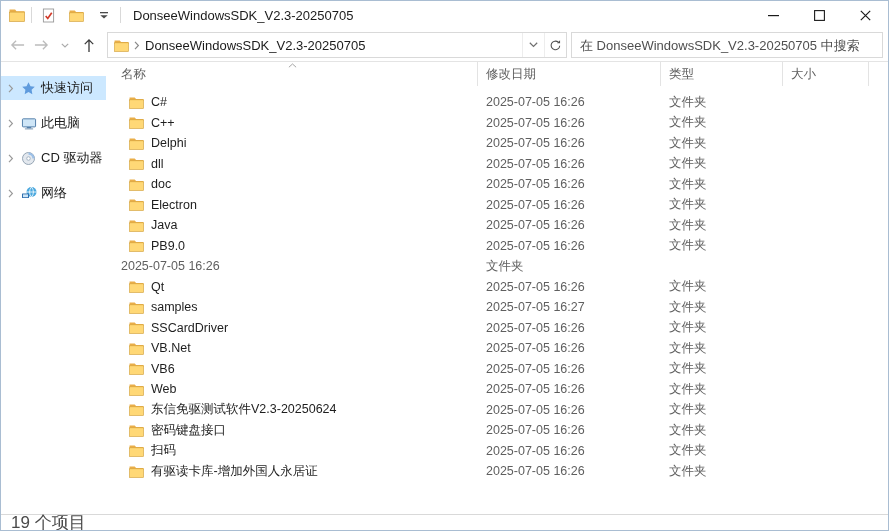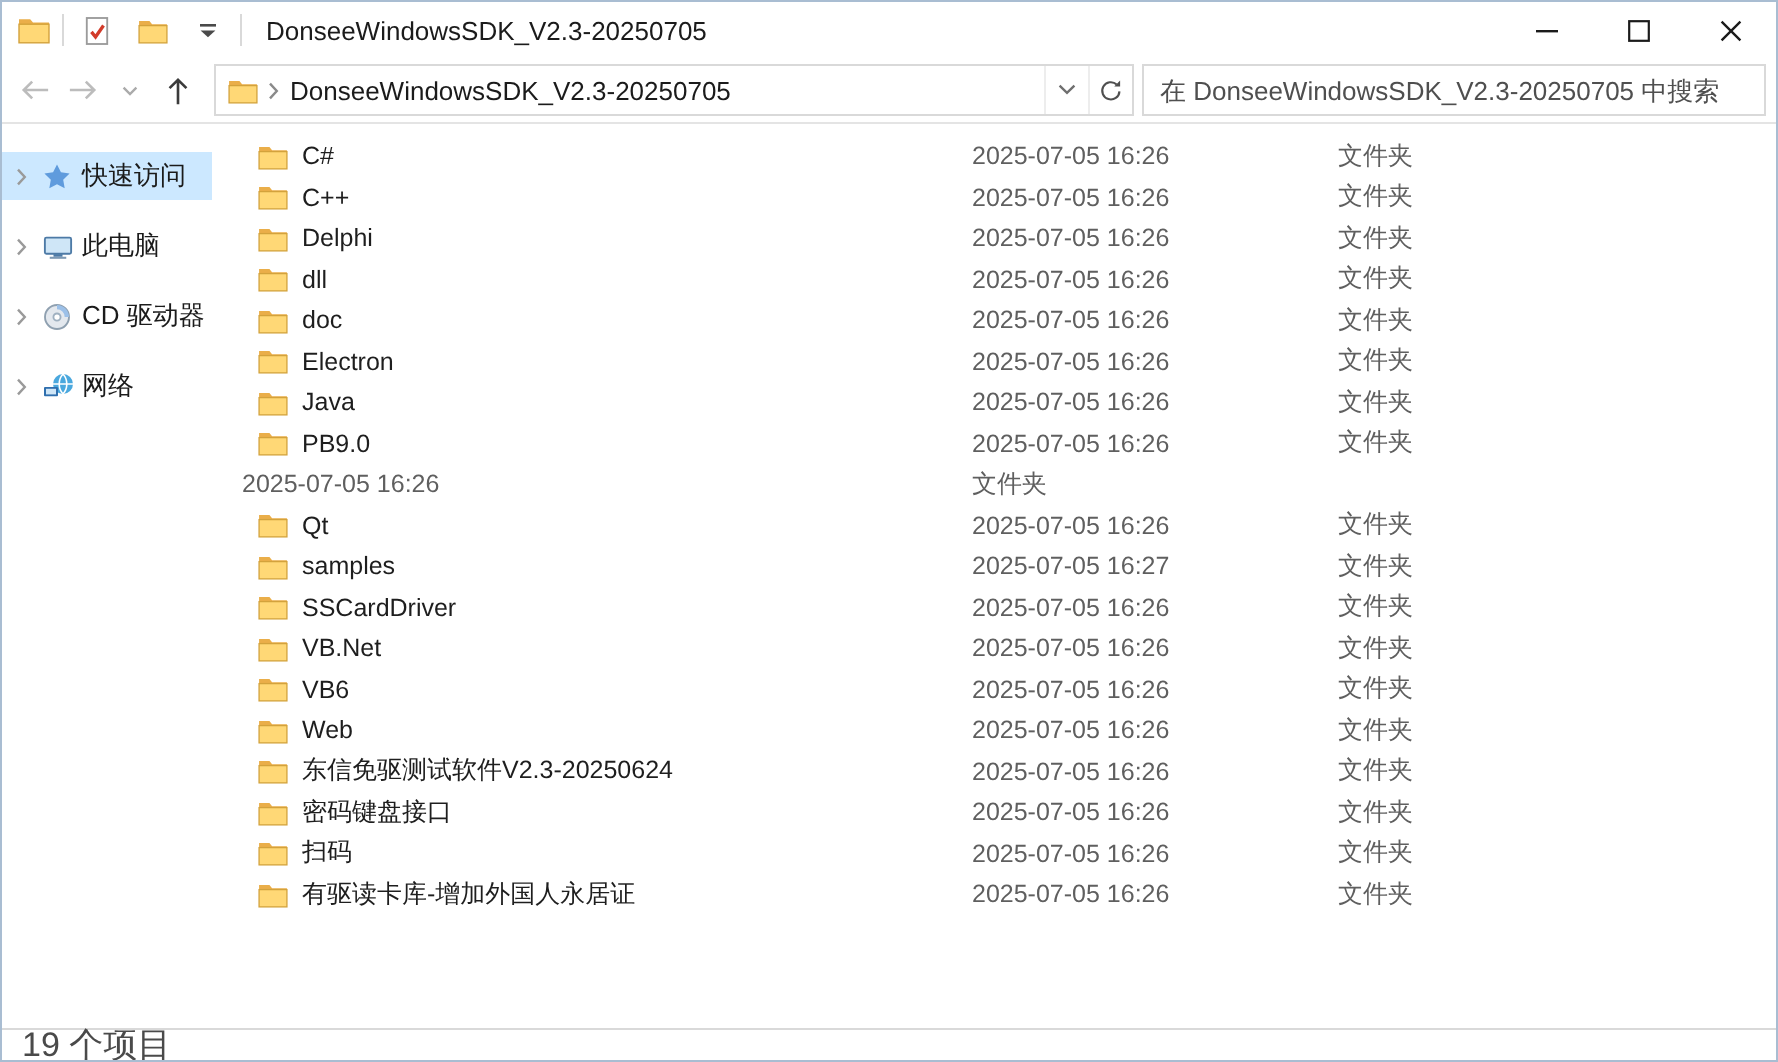--- a/index.html
+++ b/index.html
@@ -222,20 +222,32 @@
               <path d="M5.5 6h10M10.5 1a7.5 7.5 0 0 1 0 10M10.5 1a7.5 7.5 0 0 0 0 10" fill="none" stroke="#ffffff" stroke-width=".8"></path>
               <rect x="1" y="7.5" width="7" height="4.6" rx=".5" fill="#2f6fae"></rect>
               <rect x="2" y="8.4" width="5" height="2.8" fill="#cfe6f7"></rect>
             </svg>
           </span>
         <span class="sb-label">网络</span>
       </div>
       </div>
 
     <div class="content">
+      <div class="list-header">
+        <span class="sort-caret">
+          <svg width="9" height="5" viewBox="0 0 10 5">
+              <path d="M1 4.4L5 .8l4 3.6" fill="none" stroke="#9b9b9b" stroke-width="1"></path>
+            </svg>
+        </span>
+        <span class="hdr-cell">名称</span>
+        <span class="hdr-cell">修改日期</span>
+        <span class="hdr-cell">类型</span>
+        <span class="hdr-cell">大小</span>
+        <span></span>
+      </div>
       <div class="rows" id="rows-container">
           <div class="row">
           <span class="cell-name">
             <svg width="15" height="13" viewBox="0 0 16 14">
                 <path d="M.5 1.6h5.6l1.4 1.7h8v2H.5z" fill="#eaae49"></path>
                 <rect x=".5" y="4.1" width="15" height="9.3" fill="#ffd876" stroke="#d3a23c" stroke-width=".7"></rect>
               </svg>
             <span class="name-text">C#</span>
           </span>
           <span class="cell-date">2025-07-05 16:26</span>

